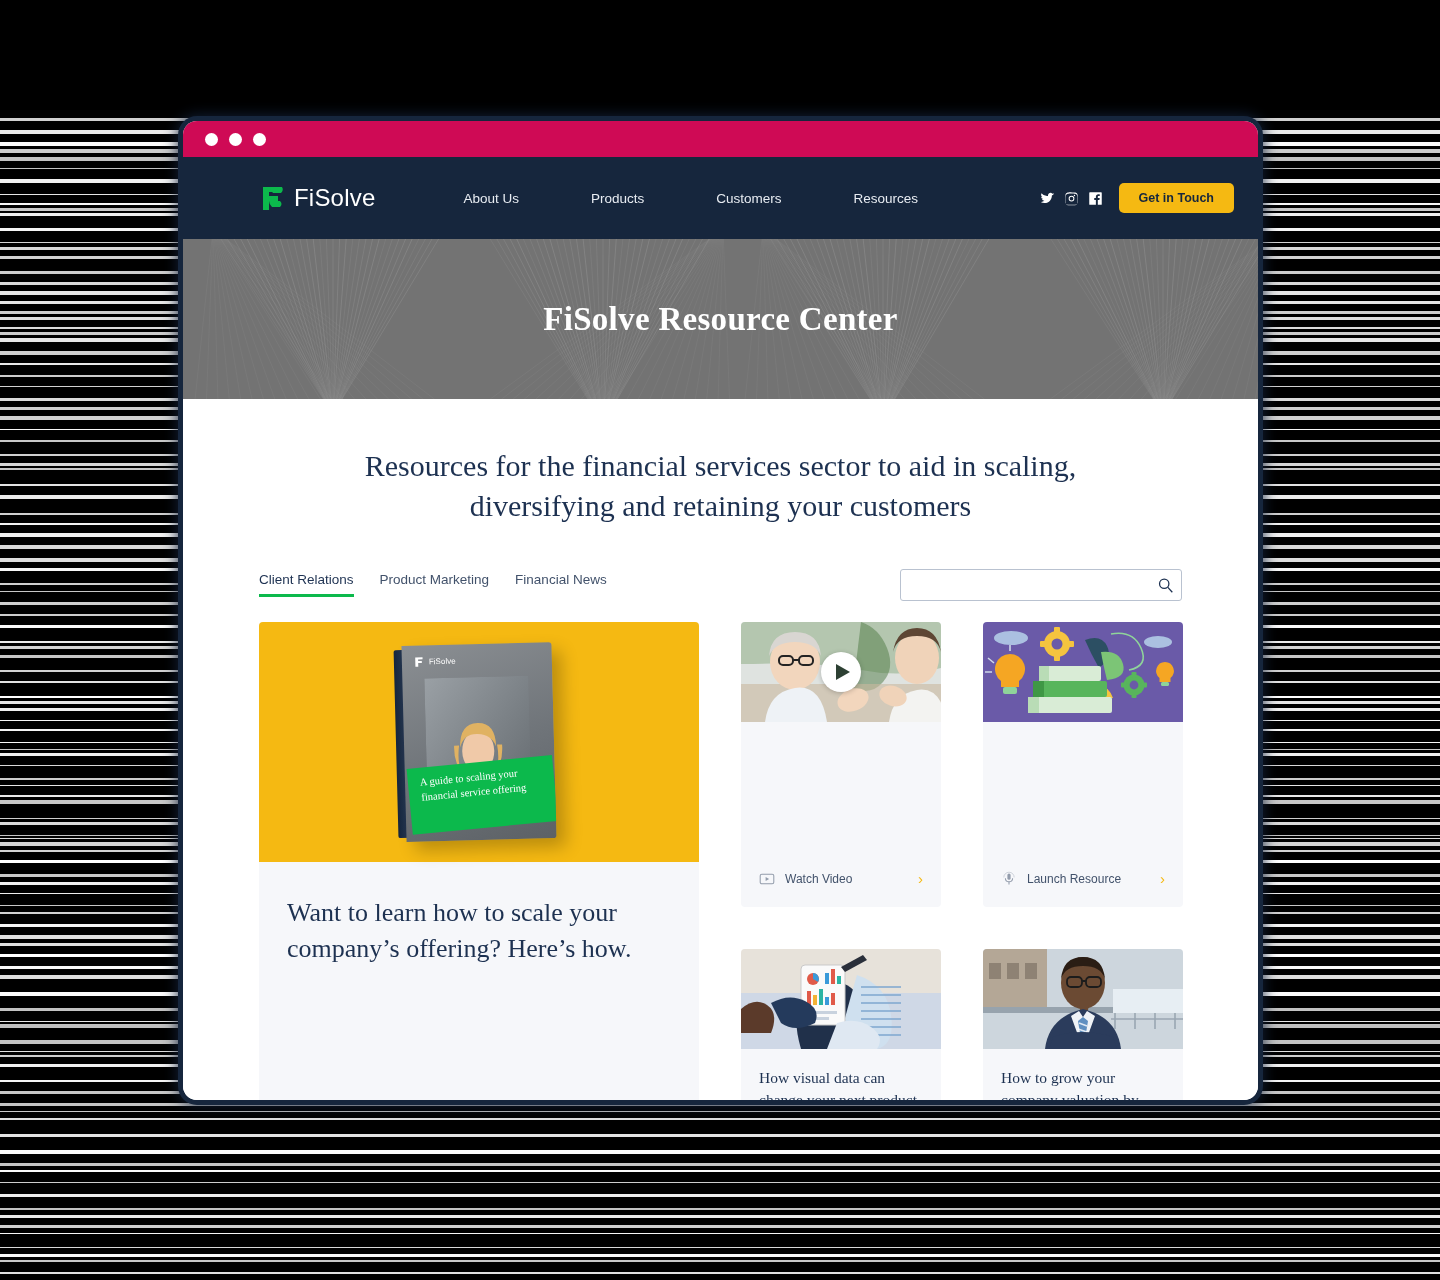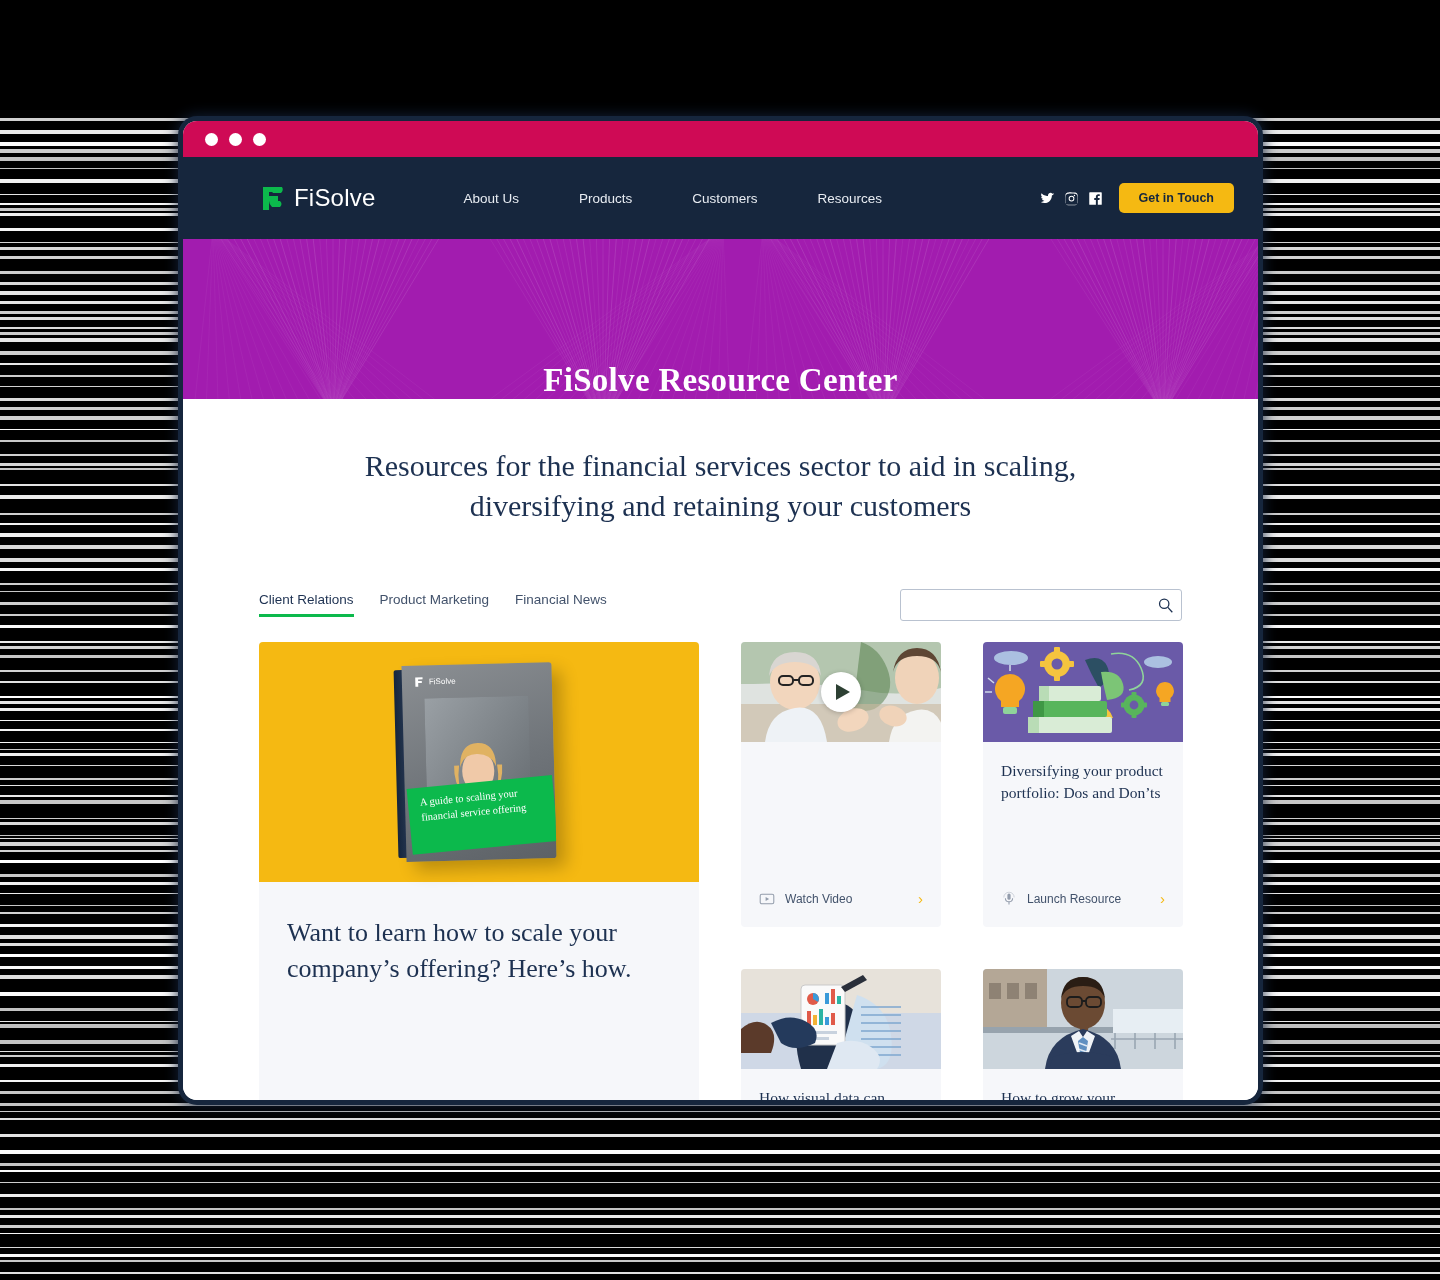--- a/index.html
+++ b/index.html
@@ -44,60 +44,60 @@
   .dot { width:13px; height:13px; border-radius:50%; background:#fff; }
 
   
   #site-nav {
     height:82px; background:#16263d;
     display:flex; align-items:center; padding:0 24px 0 76px;
   }
   #brand { display:flex; align-items:center; gap:9px; }
   #brand-mark { width:26px; height:27px; }
   #brand-name { color:#fff; font-size:24px; letter-spacing:.2px; }
-  #nav-links { display:flex; margin-left:58px; gap:0; }
+  #nav-links { display:flex; margin-left:58px; gap:12px; }
   .nav-link {
     color:#e8ecf2; font-size:13.5px; padding:0 30px; text-decoration:none;
     white-space:nowrap;
   }
   #nav-right { margin-left:auto; display:flex; align-items:center; gap:16px; }
   #social { display:flex; gap:9px; align-items:center; }
   .social-icon { width:15px; height:15px; display:block; fill:#fff; }
   #cta-button {
     background:#f5b912; color:#16263d; border:none;
     font-size:12.5px; font-weight:bold;
     padding:0 20px; height:30px; border-radius:5px; cursor:pointer;
     font-family:"Liberation Sans", sans-serif;
   }
 
   
   #hero {
-    height:160px; background:#a21caf;
+    height:160px; background:#737373;
     position:relative; overflow:hidden;
-    display:flex; align-items:flex-end; justify-content:center;
+    display:flex; align-items:center; justify-content:center;
   }
   #hero-pattern { position:absolute; inset:0; opacity:.30; }
   #hero-title {
     position:relative; color:#fff; font-size:33px;
     font-family:"Liberation Serif", serif; letter-spacing:.3px;
   }
 
   
   #page-body { background:#fff; padding:0 76px;border-radius:13px; }
   #intro {
     text-align:center; color:#1d3151;
     font-family:"Liberation Serif", serif;
     font-size:30px; line-height:1.33;
     padding:47px 40px 0;
   }
 
   
   #filter-row {
     display:flex; align-items:center;
-    margin-top:63px;
+    margin-top:43px;
   }
   #tabs { display:flex; gap:26px; }
   .tab {
     font-size:13.5px; color:#42526b; padding-bottom:7px;
     border-bottom:3px solid transparent; cursor:pointer; white-space:nowrap;
   }
   .tab.active { color:#1d3151; border-bottom-color:#0cb94c; }
   #search-wrap {
     margin-left:auto; position:relative;
     width:282px; height:32px;
@@ -736,21 +736,20 @@
                     <line x1="-8" y1="18" x2="-1" y2="18"></line>
                     <line x1="17" y1="-9" x2="17" y2="-3"></line>
                   </g>
             </g>
             <g transform="translate(172,40)">
               <path d="M10 0a9 9 0 0 1 5.5 16v4H4.5v-4A9 9 0 0 1 10 0z" fill="#f5a623"></path>
               <rect x="6" y="20" width="8" height="4" rx="1.5" fill="#8fd49a"></rect>
             </g>
           </svg>
         </div>
-        <div class="mini-title">Diversifying your product portfolio: Dos and Don’ts</div>
         <div class="mini-action">
           <svg class="mini-action-icon" viewBox="0 0 20 20">
             <rect x="8" y="3" width="4" height="8" rx="2" fill="#42526b"></rect>
             <path d="M5.5 9a4.5 4.5 0 0 0 9 0" fill="none" stroke="#42526b" stroke-width="1.3"></path>
             <line x1="10" y1="13.5" x2="10" y2="17" stroke="#42526b" stroke-width="1.3"></line>
             <path d="M3.5 8a6.5 6.5 0 0 1 13 0" fill="none" stroke="#42526b" stroke-width="1" opacity=".5"></path>
           </svg>
           <span class="mini-action-label">Launch Resource</span>
           <span class="mini-action-chevron">›</span>
         </div>

